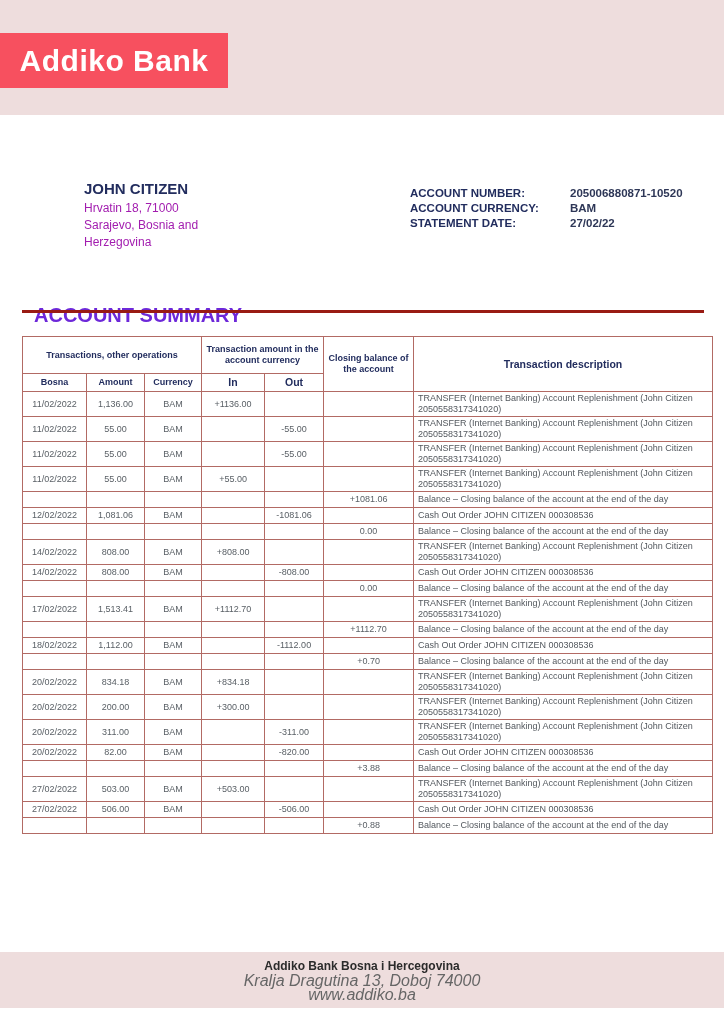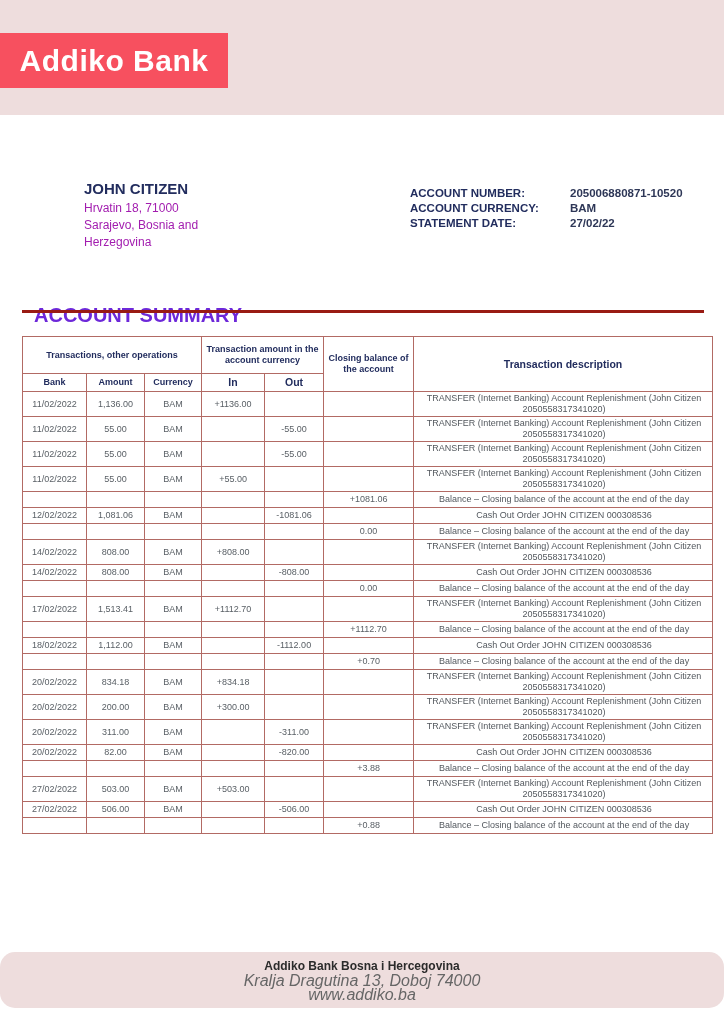--- a/index.html
+++ b/index.html
@@ -30,25 +30,25 @@
   
   table.stmt{position:absolute;left:22px;top:336px;width:690px;border-collapse:collapse;
              table-layout:fixed;font-size:9px;color:#5a6066;}
   table.stmt th,table.stmt td{border:1px solid #b26a64;line-height:11px;
              padding:1px 2px;vertical-align:middle;text-align:center;overflow:hidden;}
   table.stmt th{color:#222d5e;font-weight:bold;font-size:9px;}
   table.stmt th.big{font-size:10.5px;}
   table.stmt thead tr.group th{height:34px;}
   table.stmt thead tr.cols th{height:15px;}
   table.stmt td{height:13px;}
-  table.stmt td.desc{text-align:center;padding-left:4px;color:#53585e;}
+  table.stmt td.desc{text-align:left;padding-left:4px;color:#53585e;}
 
   
   .footer-band{position:absolute;top:952px;left:0;width:100%;height:56px;background:#eedddd;
-               text-align:center;padding-top:7px;box-sizing:border-box;border-radius:15px;}
+               text-align:center;padding-top:7px;box-sizing:border-box;}
   .footer-line1{font-size:12px;font-weight:bold;color:#2b2b2b;line-height:15px;}
   .footer-line2,.footer-line3{font-size:16px;color:#666;line-height:14px;font-style:italic;}
 </style>
 </head>
 <body>
 
 <div class="page">
 
   <div class="header-band">
     <div class="logo-box">
@@ -92,21 +92,21 @@
         <col style="width:299px">
     </colgroup>
     <thead>
       <tr class="group">
         <th colspan="3">Transactions, other operations</th>
         <th colspan="2">Transaction amount in the account currency</th>
         <th rowspan="2">Closing balance of the account</th>
         <th rowspan="2" class="big">Transaction description</th>
       </tr>
       <tr class="cols">
-        <th>Bank</th>
+        <th>Bosna</th>
         <th>Amount</th>
         <th>Currency</th>
         <th class="big">In</th>
         <th class="big">Out</th>
       </tr>
     </thead>
     <tbody>
         <tr>
           <td>11/02/2022</td>
           <td>1,136.00</td>

